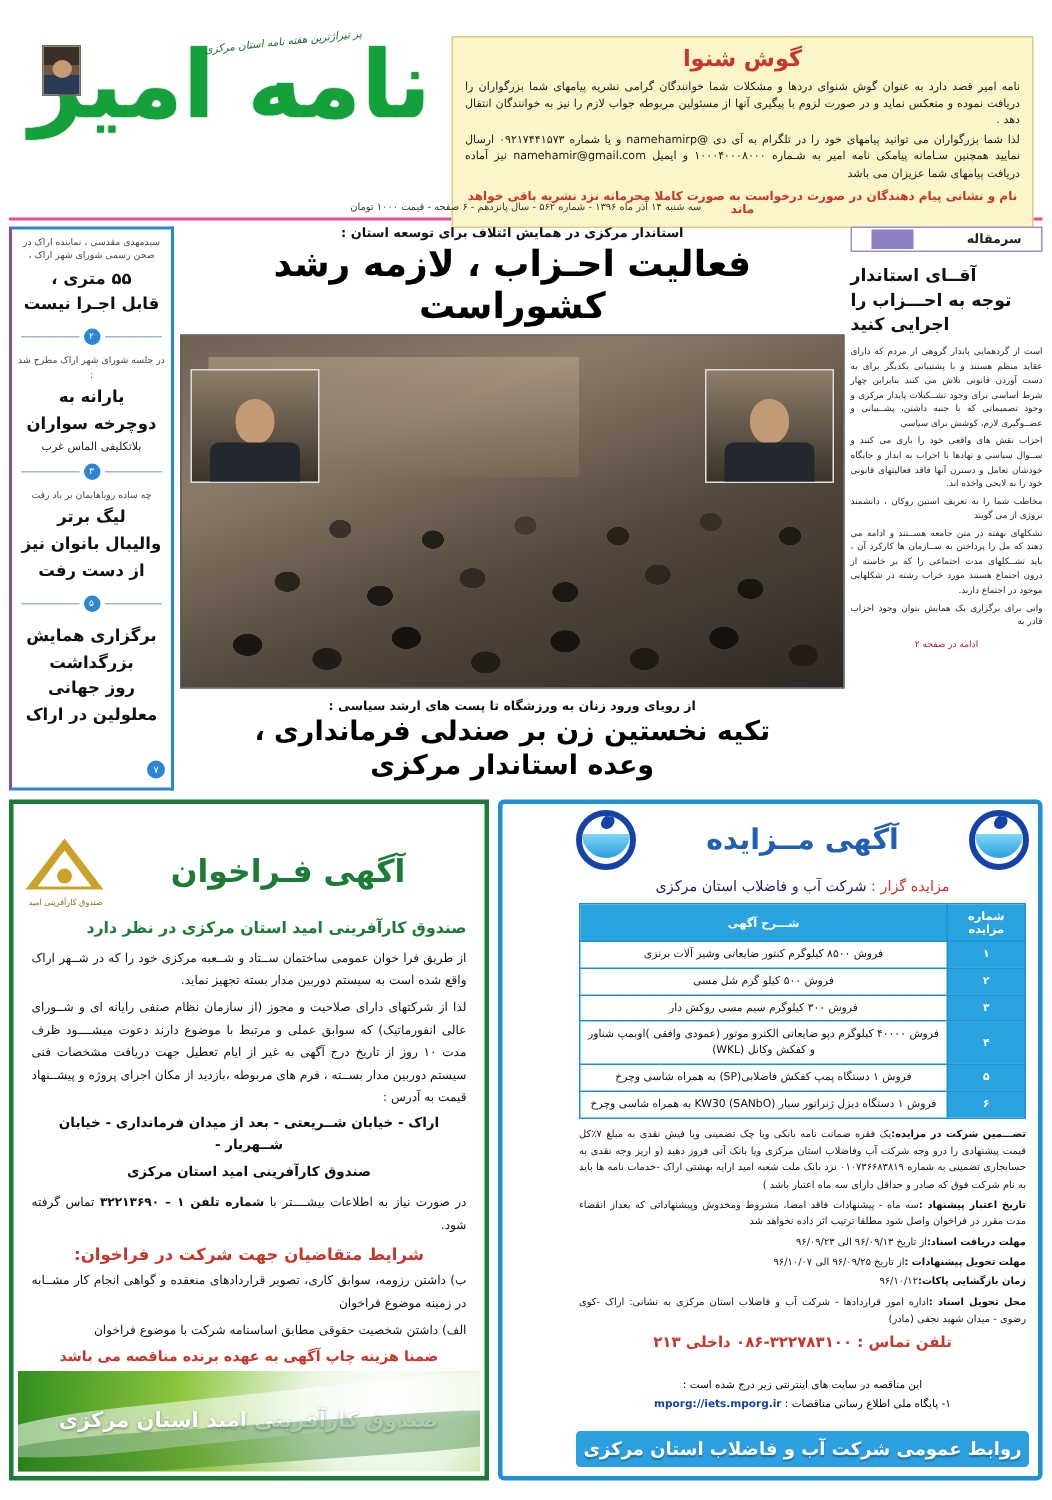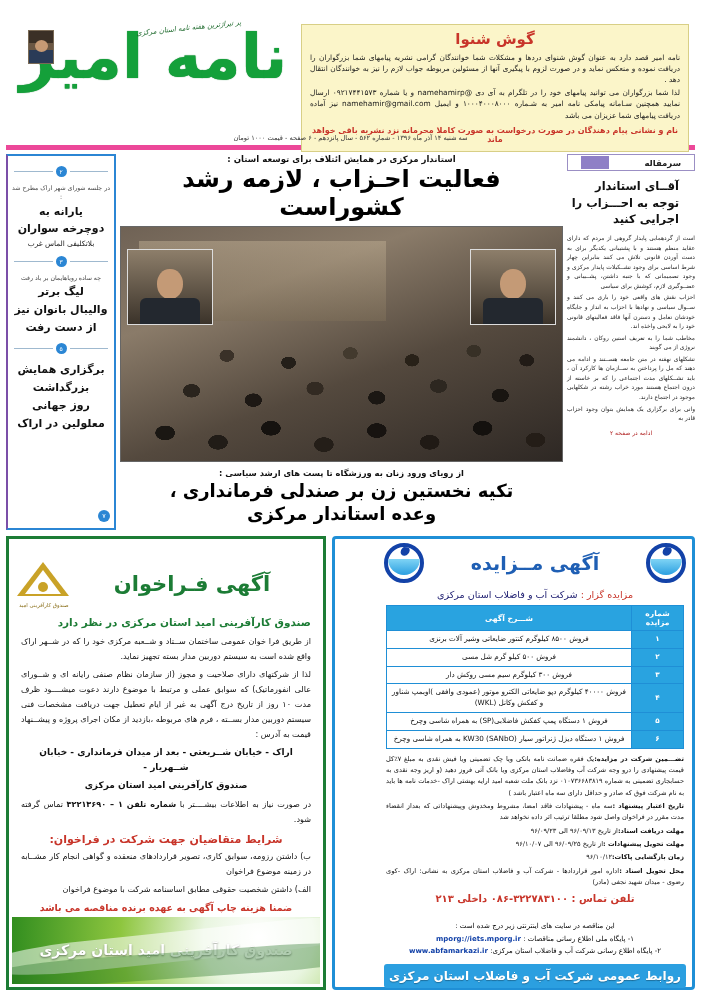--- a/index.html
+++ b/index.html
@@ -39,21 +39,21 @@
          margin: 16px 6px 0 0; padding: 5px 8px 7px 8px; }
   .ear-title { text-align: center; color: #c8352a; font-weight: bold;
                font-size: 15px; letter-spacing: 2px; margin-bottom: 4px; }
   .ear p { margin: 0 0 2px 0; font-size: 7.4px; line-height: 1.5; color: #1a1a1a;
            text-align: justify; }
   .ear .footer-note { text-align: center; color: #c8352a; font-weight: bold;
                       font-size: 8px; margin-top: 5px; }
 
   
   .datebar { text-align: center; font-size: 6.6px; color: #333;
-             border-bottom: 5px solid #ec4899; padding: 2px 0 3px 0; margin: 0 6px; }
+             border-bottom: 2px solid #ec4899; padding: 2px 0 3px 0; margin: 0 6px; }
 
   
   .main { display: flex; flex-direction: row-reverse; gap: 4px;
           padding: 4px 6px 0 6px; height: 380px; }
 
   
   .rail { width: 110px; border: 2px solid #2b86d4; border-left-color:#7b4fa8;
           padding: 4px 4px 6px 4px; display: flex; flex-direction: column;
           background: #fff; }
   .rail-kicker { font-size: 6.2px; color: #444; text-align: center; line-height: 1.5; }
@@ -118,21 +118,21 @@
                 margin: 6px 0 2px 0;}
   .cap-head { font-size: 18px; font-weight: bold; color:#000; text-align:center;
               line-height: 1.25; }
 
   
   .edit { width: 128px; display:flex; flex-direction: column; }
   .edit-tag { display:flex; align-items:center; justify-content:space-between;
               border:1px solid #9b8fc4; background:#fff; padding:1px 13px; }
   .edit-tag .swatch { width: 28px; height: 13px; background:#8f80c6; }
   .edit-tag .label { font-size: 8.5px; color:#222; font-weight:bold; }
-  .edit-head { font-size: 11.5px; font-weight:bold; color:#111; text-align:right;
+  .edit-head { font-size: 11.5px; font-weight:bold; color:#111; text-align:left;
                line-height:1.45; margin: 7px 16px 6px 0; }
   .edit-body p { font-size: 5.9px; line-height: 1.62; color:#222; text-align: justify;
                  margin: 0 0 2px 0; }
   .edit-more { font-size: 6px; color:#b02020; text-align:center; margin-top:3px; }
 
   
   .ads { display:flex; flex-direction: row-reverse; gap: 6px; padding: 6px 6px 8px 6px;
          height: 468px; }
   .ad { flex:1; position:relative; background:#fff; }
 
@@ -236,20 +236,25 @@
     </div>
 
   </div>
 
   <div class="datebar">سه شنبه ۱۴ آذر ماه ۱۳۹۶ - شماره ۵۶۲ - سال پانزدهم - ۶ صفحه - قیمت ۱۰۰۰ تومان</div>
 
   <div class="main">
 
     <div class="rail">
 
+      <div>
+        <div class="rail-kicker">سیدمهدی مقدسی ، نماینده اراک در صحن رسمی شورای شهر اراک ،</div>
+        <div class="rail-head">۵۵ متری ،</div>
+        <div class="rail-head">قابل اجـرا نیست</div>
+      </div>
       <div class="rail-sep">
         <span class="line"></span>
         <span class="num">۲</span>
         <span class="line"></span>
       </div>
 
       <div>
         <div class="rail-kicker">در جلسه شورای شهر اراک مطرح شد :</div>
         <div class="rail-head">یارانه به</div>
         <div class="rail-head">دوچرخه سواران</div>
@@ -438,24 +443,20 @@
           <span>تلفن تماس :</span>
           <span>۳۲۲۷۸۳۱۰۰-۰۸۶ داخلی ۲۱۳</span>
         </div>
 
         <div class="sites">
           <div>این مناقصه در سایت های اینترنتی زیر درج شده است :</div>
           <div>
             <span>۱- پایگاه ملی اطلاع رسانی مناقصات :</span>
             <span class="url">mporg://iets.mporg.ir</span>
           </div>
-          <div>
-            <span>۲- پایگاه اطلاع رسانی شرکت آب و فاضلاب استان مرکزی:</span>
-            <span class="url">www.abfamarkazi.ir</span>
-          </div>
         </div>
       </div>
 
       <div class="blue-footer">روابط عمومی شرکت آب و فاضلاب استان مرکزی</div>
     </div>
 
   </div>
 
 </div>
 

